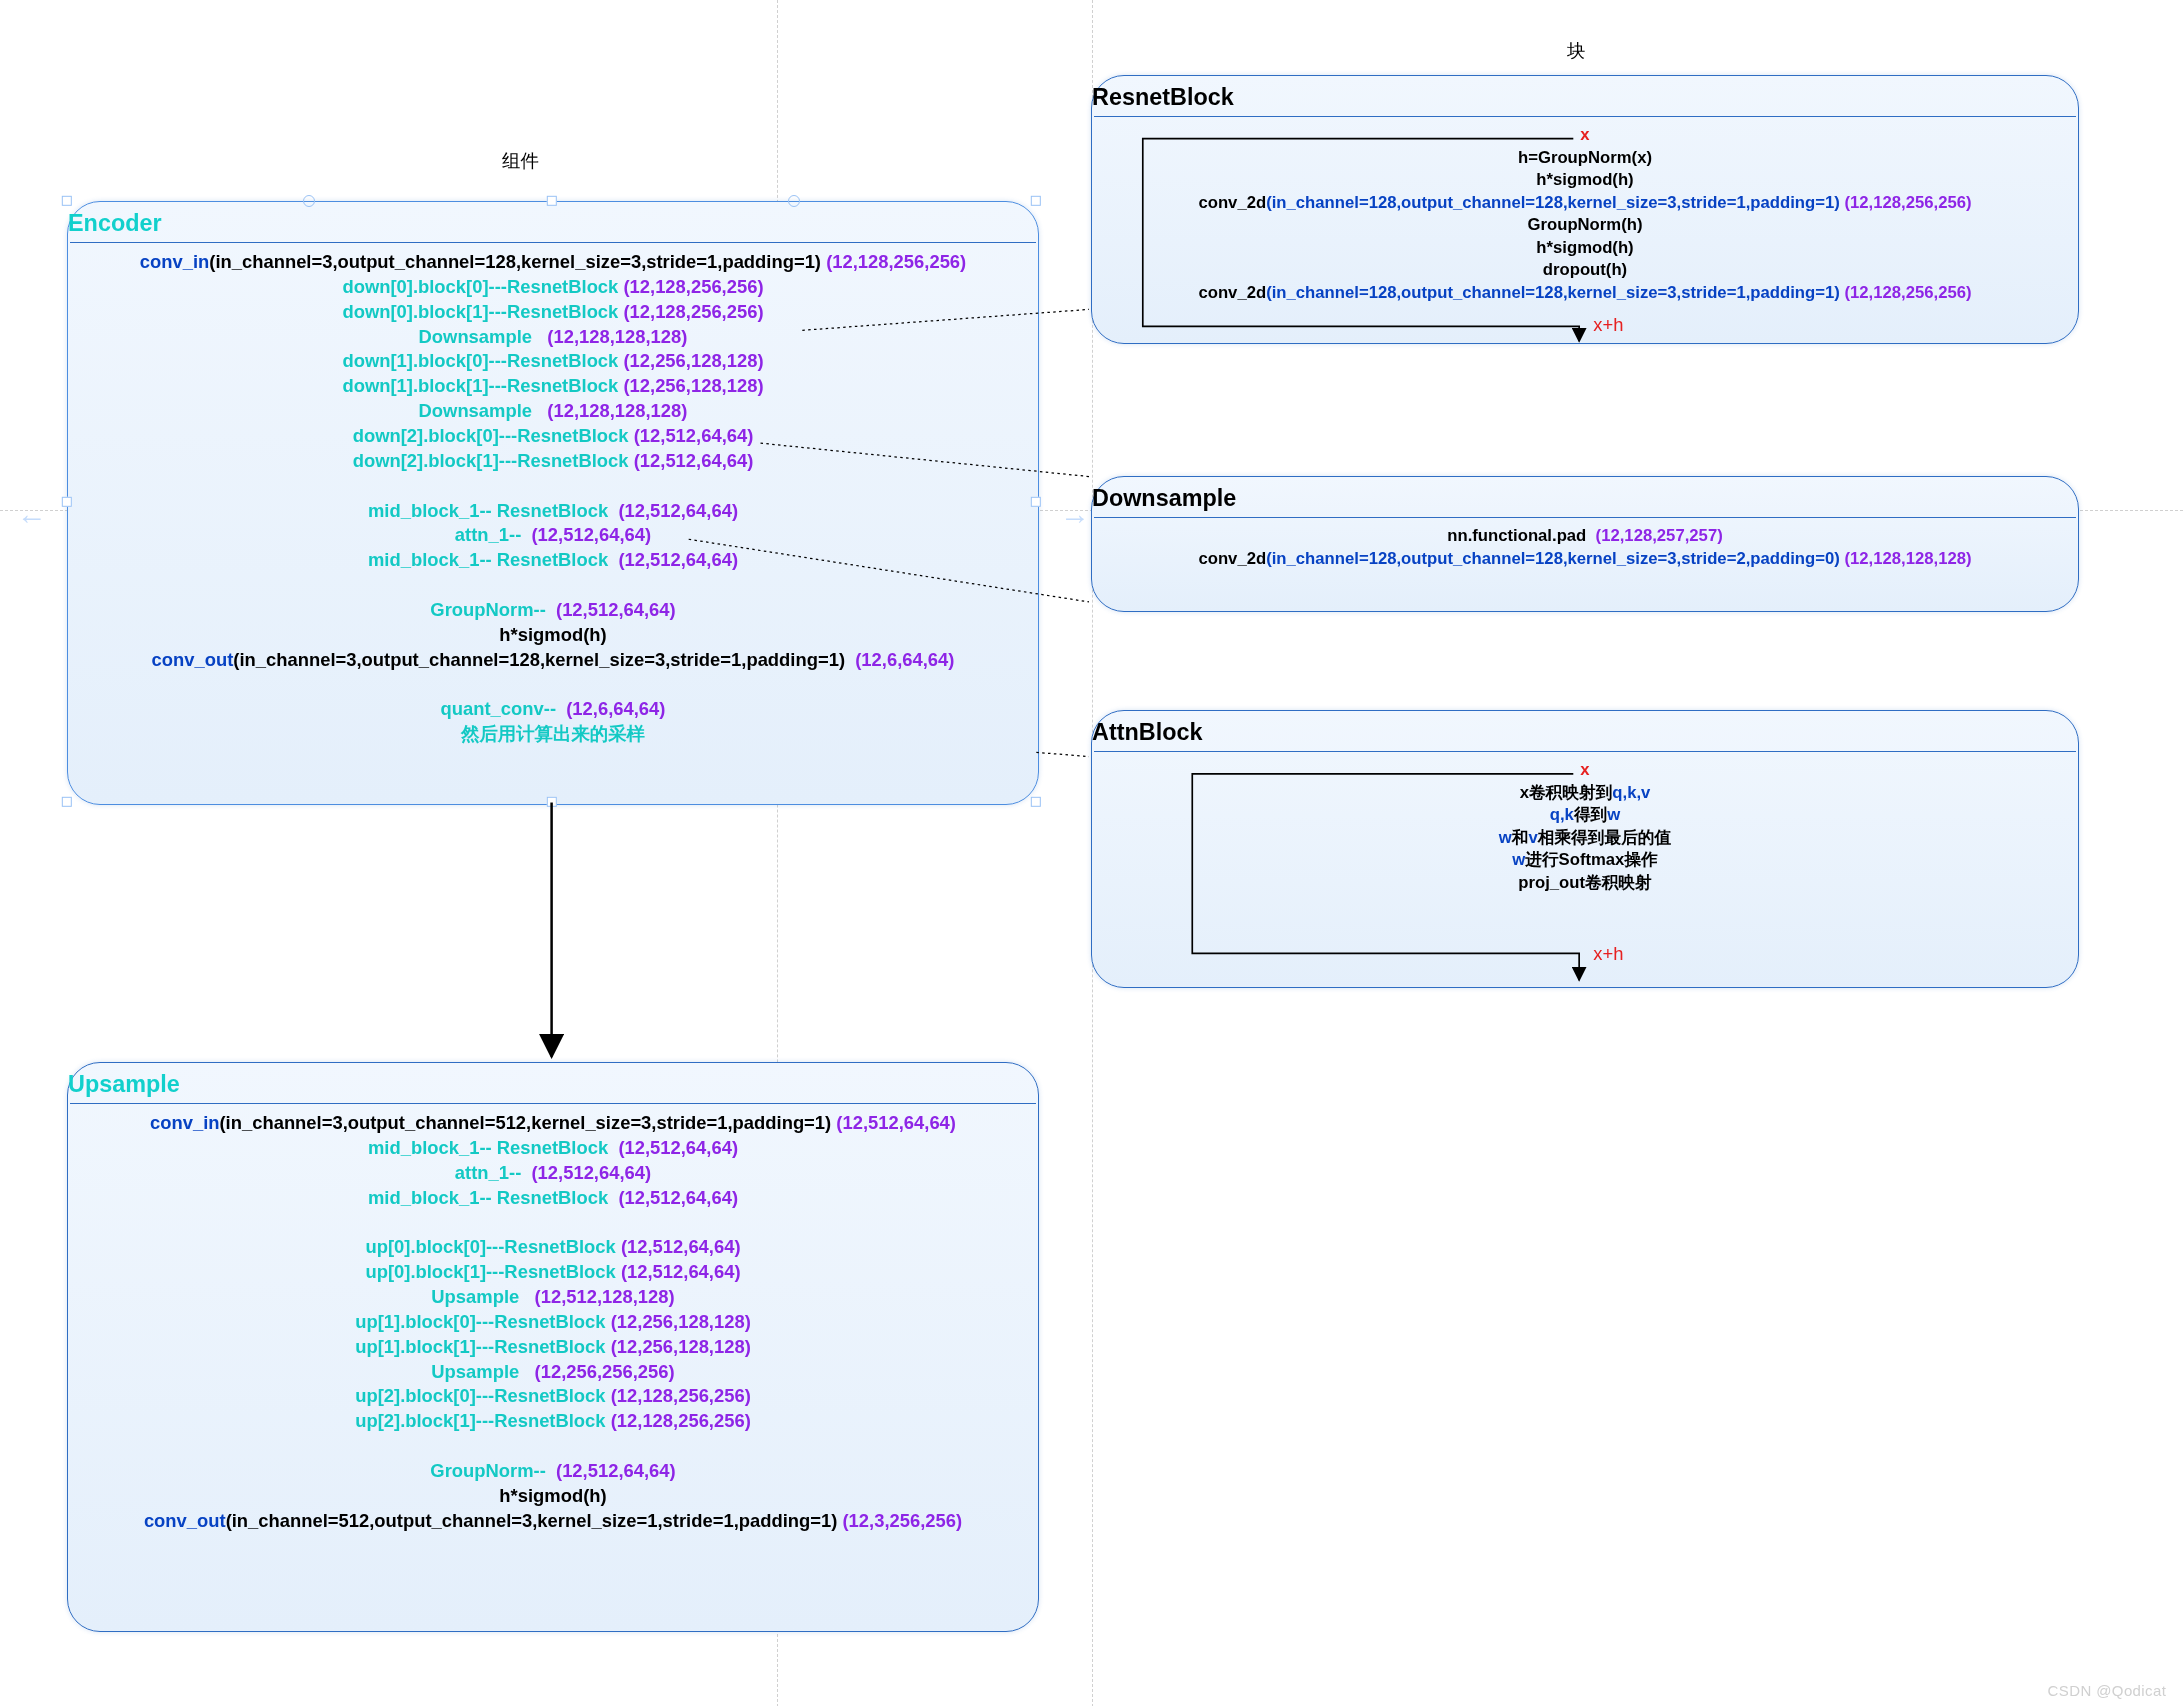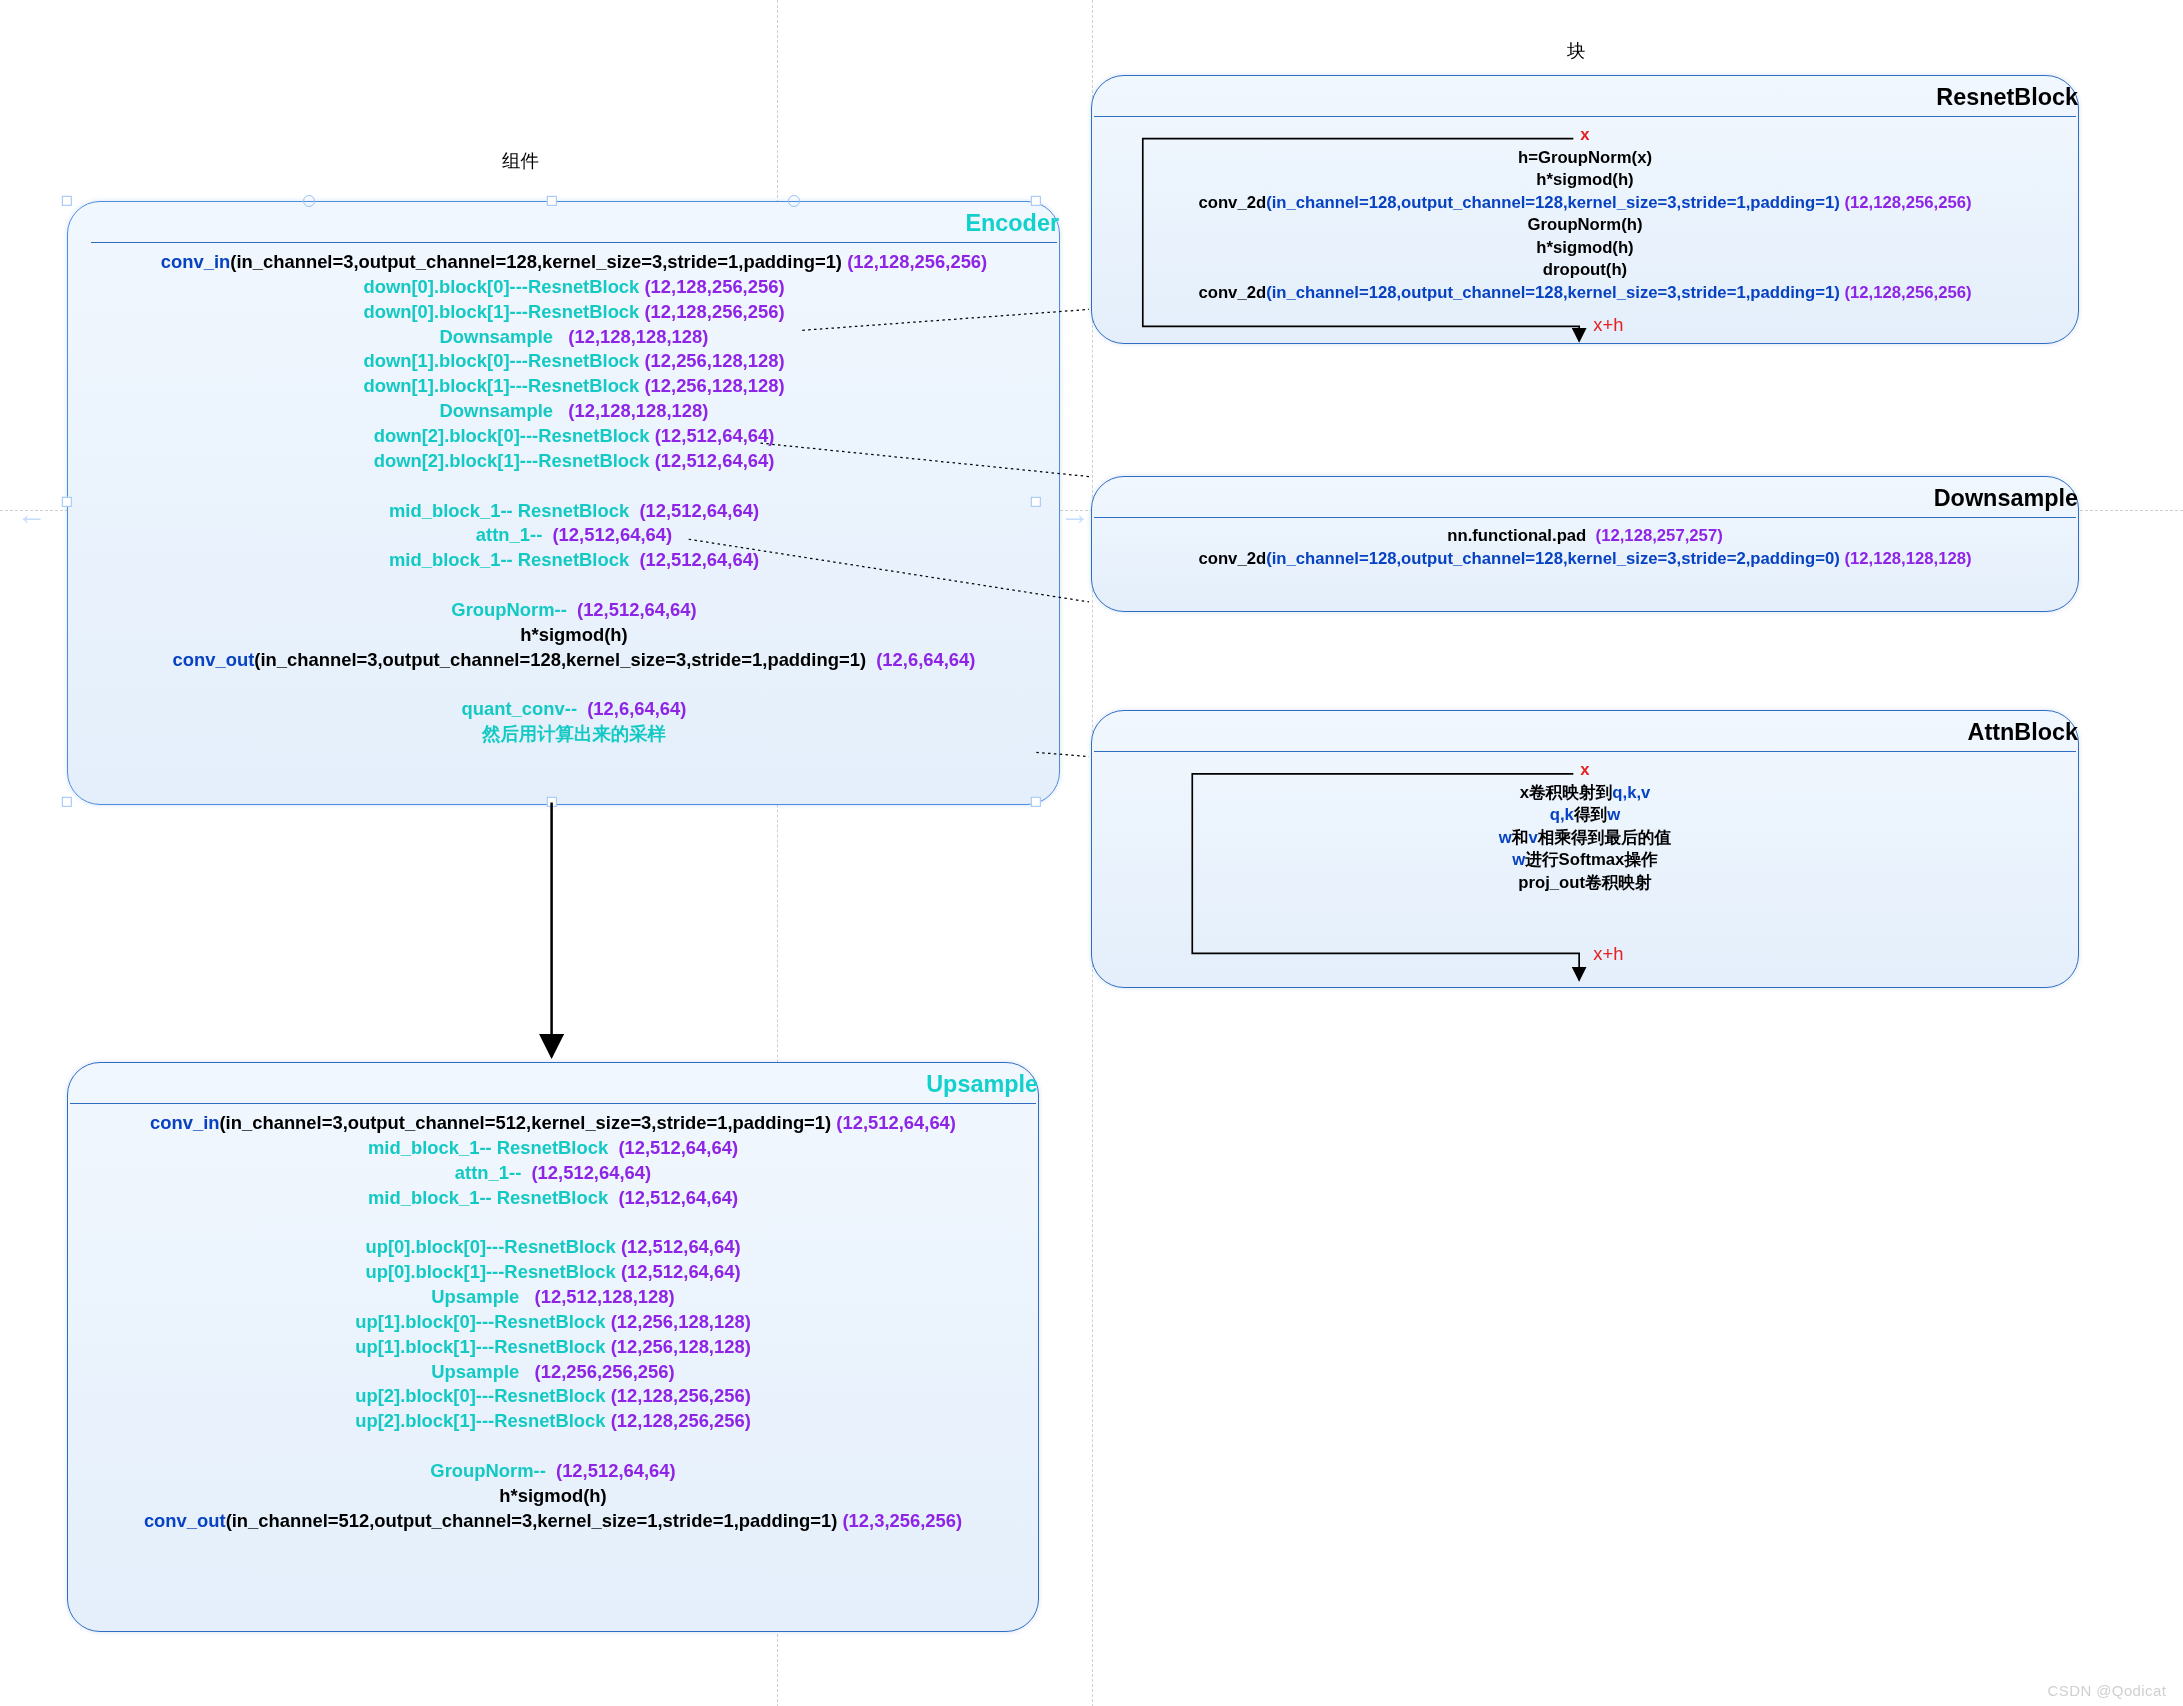--- a/index.html
+++ b/index.html
@@ -34,21 +34,21 @@
     position: absolute;
     border: 1.7px solid #2f6dc3;
     border-radius: 33px;
     background: linear-gradient(#f1f7fe, #e4effb);
     box-shadow: 0 0 5px rgba(47,109,195,0.2);
   }
   .block.selected {
     border-color: #4c8de0;
   }
   .block .title {
-    text-align: right;
+    text-align: left;
     font-weight: bold;
     font-size: 23.4px;
     margin-top: 8.4px;
     margin-bottom: 5px;
   }
   .title-encoder, .title-dncoder { color: #12d0cc; }
   .title-resnet, .title-down, .title-attn { color: #000; }
   .title-sep {
     border-top: 1.7px solid #2f6dc3;
     margin: 0 1.7px 6.7px 1.7px;
@@ -117,21 +117,21 @@
   <div class="vline" style="left:777px;"></div>
   <div class="vline" style="left:1092px;"></div>
   <div class="hline" style="top:510px;"></div>
 
   <div class="nav-arrow" style="left:16.7px; top:497px;">←</div>
   <div class="nav-arrow" style="left:1060px; top:497px;">→</div>
 
   <div class="group-label" style="left:502px; top:148px;">组件</div>
   <div class="group-label" style="left:1567px; top:38px;">块</div>
 
-  <div class="block selected" style="left:67px; top:201px; width:970px; height:602px;padding-left:21px;">
+  <div class="block selected" style="left:67px; top:201px; width:970px; height:602px;">
     <div class="title title-encoder">Encoder</div>
     <div class="title-sep"></div>
     <div class="lines">
       <div class="row"><span class="c-blue">conv_in</span><span class="c-black">(in_channel=3,output_channel=128,kernel_size=3,stride=1,padding=1)</span> <span class="c-purple">(12,128,256,256)</span></div>
       <div class="row"><span class="c-teal">down[0].block[0]---ResnetBlock</span> <span class="c-purple">(12,128,256,256)</span></div>
       <div class="row"><span class="c-teal">down[0].block[1]---ResnetBlock</span> <span class="c-purple">(12,128,256,256)</span></div>
       <div class="row"><span class="c-teal">Downsample</span>&nbsp;&nbsp; <span class="c-purple">(12,128,128,128)</span></div>
       <div class="row"><span class="c-teal">down[1].block[0]---ResnetBlock</span> <span class="c-purple">(12,256,128,128)</span></div>
       <div class="row"><span class="c-teal">down[1].block[1]---ResnetBlock</span> <span class="c-purple">(12,256,128,128)</span></div>
       <div class="row"><span class="c-teal">Downsample</span>&nbsp;&nbsp; <span class="c-purple">(12,128,128,128)</span></div>

